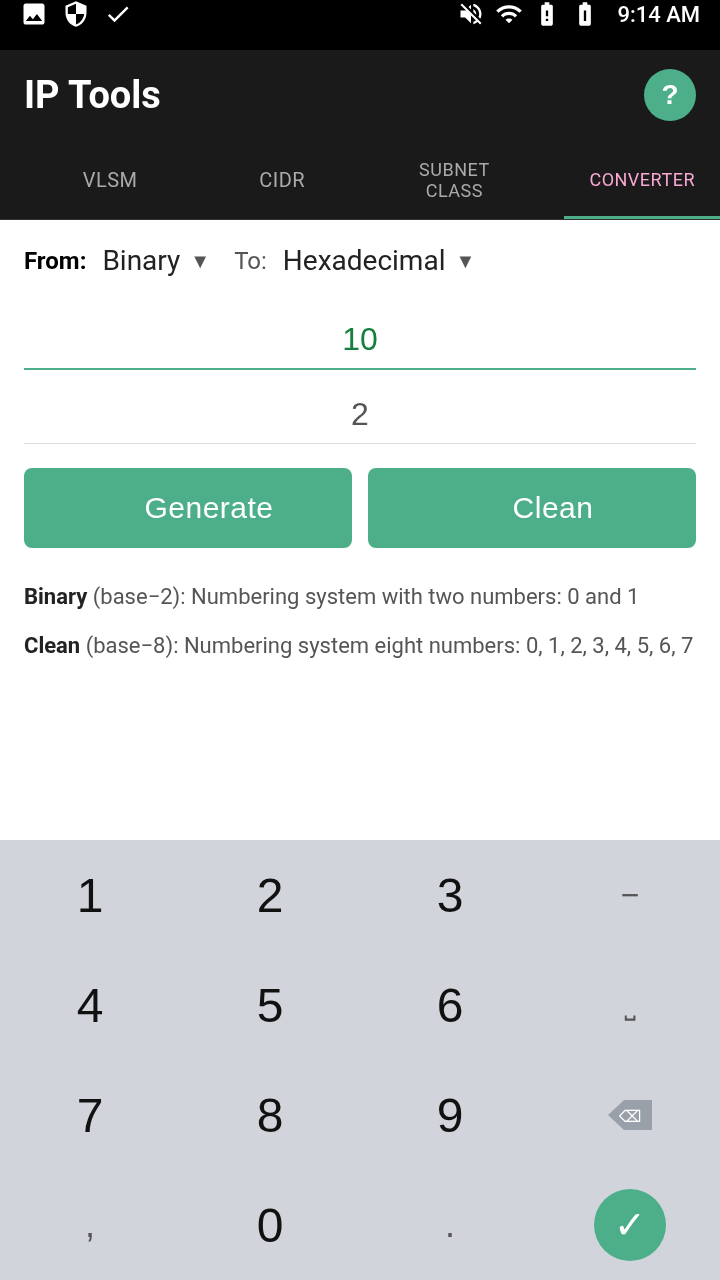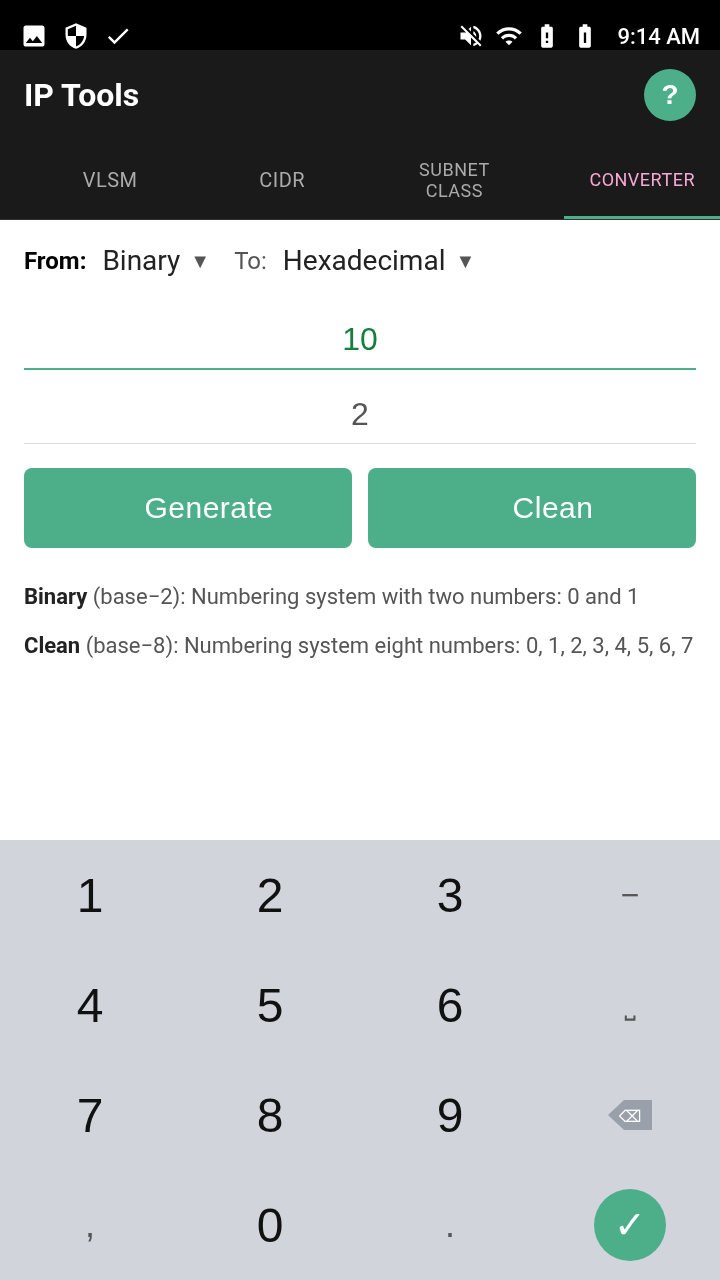--- a/index.html
+++ b/index.html
@@ -10,21 +10,21 @@
       font-family: 'Roboto', Arial, sans-serif;
       background: #fff;
       overflow-x: hidden;
     }
 
     
     .status-bar {
       background: #000;
       height: 50px;
       display: flex;
-      align-items: flex-end;
+      align-items: flex-start;
       justify-content: space-between;
       padding: 0 20px;
     }
     .status-bar-left {
       display: flex;
       gap: 14px;
       align-items: center;
     }
     .status-bar-right {
       display: flex;
@@ -44,21 +44,21 @@
     .header {
       background: #1a1a1a;
       height: 90px;
       display: flex;
       align-items: center;
       justify-content: space-between;
       padding: 0 24px;
     }
     .header-title {
       color: #fff;
-      font-size: 32px;
+      font-size: 38px;
       font-weight: bold;
     }
     .help-button {
       width: 52px;
       height: 52px;
       border-radius: 50%;
       background: #4caf8a;
       display: flex;
       align-items: center;
       justify-content: center;

